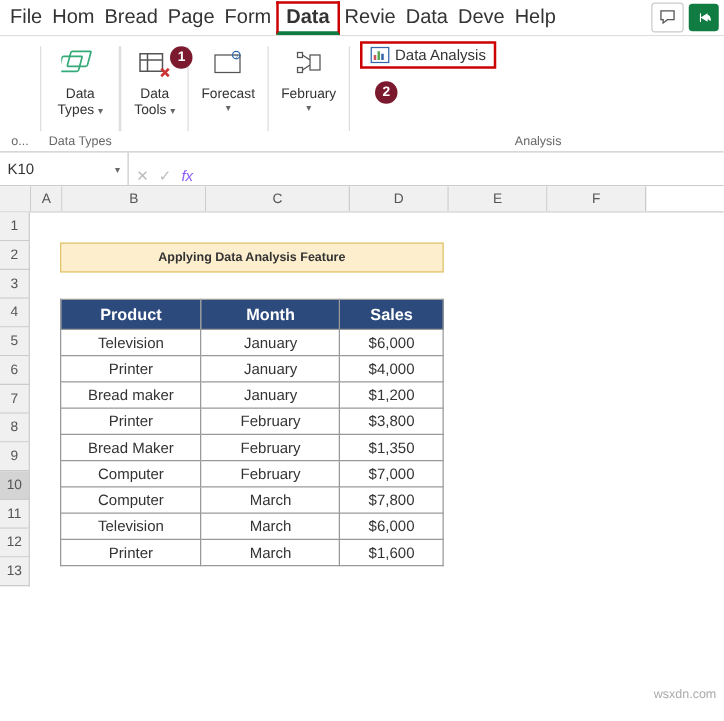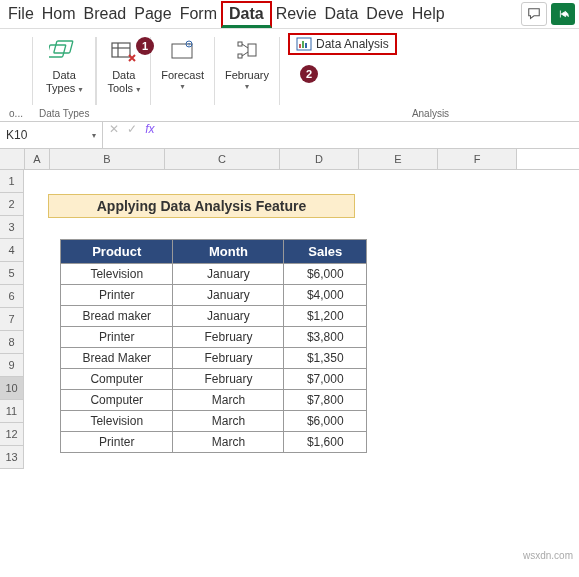--- a/index.html
+++ b/index.html
@@ -12,36 +12,36 @@
 .ribbon { display: flex; border-bottom: 1px solid #ccc; background: #fff; padding: 4px 0 0 0; height: 88px; }
 .ribbon-group { display: flex; flex-direction: column; align-items: center; padding: 0 6px; position: relative; }
 .ribbon-group-inner { display: flex; flex: 1; align-items: flex-start; gap: 2px; }
 .ribbon-group-label { font-size: 10px; color: #666; margin-top: auto; padding-bottom: 2px; }
 .ribbon-divider { width: 1px; background: #ddd; margin: 4px 0 16px 0; }
 .ribbon-btn { display: flex; flex-direction: column; align-items: center; padding: 2px 4px; cursor: pointer; font-size: 11px; line-height: 1.2; text-align: center; }
 .ribbon-btn .icon-box { width: 32px; height: 32px; display: flex; align-items: center; justify-content: center; margin-bottom: 2px; }
 .chev { font-size: 8px; color: #666; }
 .data-analysis-box { border: 2px solid #c00; padding: 2px 6px; display: flex; align-items: center; gap: 4px; font-size: 12px; cursor: pointer; }
 .callout { width: 18px; height: 18px; border-radius: 50%; background: #7b1a2e; color: #fff; font-size: 11px; font-weight: bold; display: flex; align-items: center; justify-content: center; position: absolute; }
-.namebox-row { display: flex; align-items: flex-start; border-bottom: 1px solid #ccc; height: 26px; }
+.namebox-row { display: flex; align-items: flex-end; border-bottom: 1px solid #ccc; height: 26px; }
 .namebox { width: 90px; border-right: 1px solid #ccc; padding: 0 6px; display: flex; align-items: center; justify-content: space-between; font-size: 12px; height: 100%; }
 .fx-controls { display: flex; align-items: center; padding: 0 6px; gap: 8px; color: #999; }
 .fx-label { font-style: italic; color: #8b5cf6; }
 .grid { position: relative; }
 .col-headers { display: flex; height: 20px; border-bottom: 1px solid #ccc; background: #fff; }
 .corner { width: 24px; border-right: 1px solid #ccc; background: #f0f0f0; }
 .col-h { border-right: 1px solid #ccc; text-align: center; font-size: 11px; color: #555; line-height: 20px; background: #f0f0f0; }
 .grid-body { display: flex; }
 .row-headers { display: flex; flex-direction: column; width: 24px; }
 .row-h { height: 22px; border-bottom: 1px solid #ccc; border-right: 1px solid #ccc; text-align: center; font-size: 11px; color: #555; line-height: 22px; background: #f0f0f0; }
 .row-h.sel { background: #d4d4d4; }
 .cells { position: relative; flex: 1; }
 .overlay { position: absolute; top: 0; left: 0; }
-.title-bar { position: absolute; background: #fdeecd; border: 1px solid #e0c268; font-weight: bold; font-size: 14px; color: #333; display: flex; align-items: center; justify-content: center; }
-.tbl { position: absolute; border-collapse: collapse; margin-left: 12px; }
+.title-bar { position: absolute; background: #fdeecd; border: 1px solid #e0c268; font-weight: bold; font-size: 10px; color: #333; display: flex; align-items: center; justify-content: center; }
+.tbl { position: absolute; border-collapse: collapse; }
 .tbl th { background: #2d4a7c; color: #fff; font-weight: bold; font-size: 13px; padding: 4px 8px; border: 1px solid #999; text-align: center; }
 .tbl td { border: 1px solid #999; font-size: 12px; padding: 3px 8px; text-align: center; background: #fff; }
 .watermark { position: absolute; right: 6px; bottom: 16px; font-size: 10px; color: #aaa; }
 svg { display: block; }
 </style>
 </head>
 <body>
 
 <div class="menubar">
   <div class="tab">File</div>

